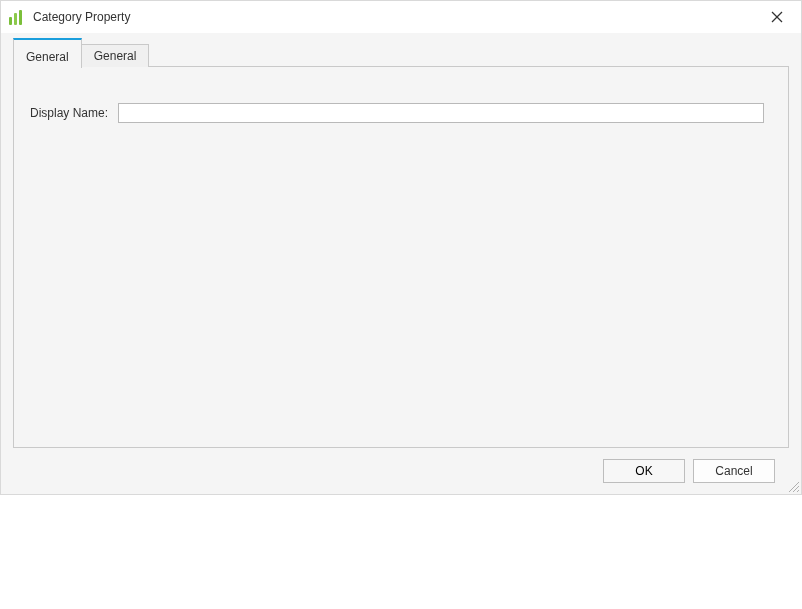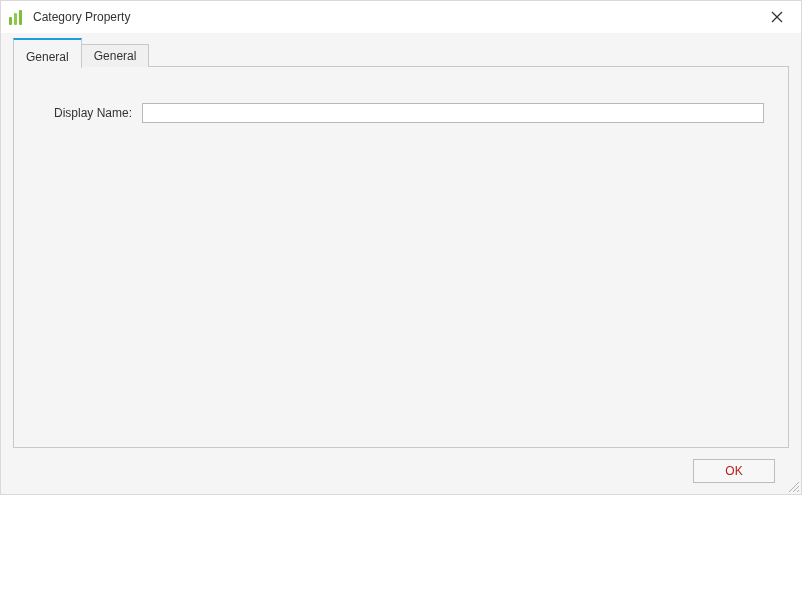--- a/index.html
+++ b/index.html
@@ -104,21 +104,20 @@
     flex: 1 1 auto;
     background: #f5f5f5;
     padding: 36px 24px 20px 16px;
     margin-top: -1px;
   }
 
   .form-row {
     display: flex;
     align-items: flex-start;
     margin-bottom: 10px;
-    margin-left: 24px;
   }
   .form-row .lbl {
     width: 88px;
     text-align: left;
     padding-top: 3px;
     color: #333;
     font-size: 12px;
   }
   .form-row input[type=text] {
     flex: 1 1 auto;
@@ -156,21 +155,21 @@
     height: 24px;
     border: 1px solid #bdbdbd;
     background: #fdfdfd;
     font-family: inherit;
     font-size: 12px;
     color: #333;
     cursor: pointer;
     padding: 0 10px;
   }
   .btn:disabled {
-    color: #b91c1c;
+    color: #000000;
     cursor: default;
     background: #f7f7f7;
   }
 
   .resize-grip {
     position: absolute;
     right: 1px; bottom: 1px;
     width: 14px; height: 14px;
     pointer-events: none;
   }
@@ -208,20 +207,21 @@
       <div class="form-row">
         <div class="lbl">Display Name:</div>
         <input type="text" value="" style="">
       </div>
 
 
     </div>
 
     <div class="button-bar">
       <button class="btn" disabled="">OK</button>
+      <button class="btn">Cancel</button>
     </div>
 
   </div>
 
   <svg class="resize-grip" viewBox="0 0 14 14">
     <line x1="3" y1="13" x2="13" y2="3" stroke="#b0b0b0" stroke-width="1"></line>
     <line x1="7" y1="13" x2="13" y2="7" stroke="#b0b0b0" stroke-width="1"></line>
     <line x1="11" y1="13" x2="13" y2="11" stroke="#b0b0b0" stroke-width="1"></line>
   </svg>
 

